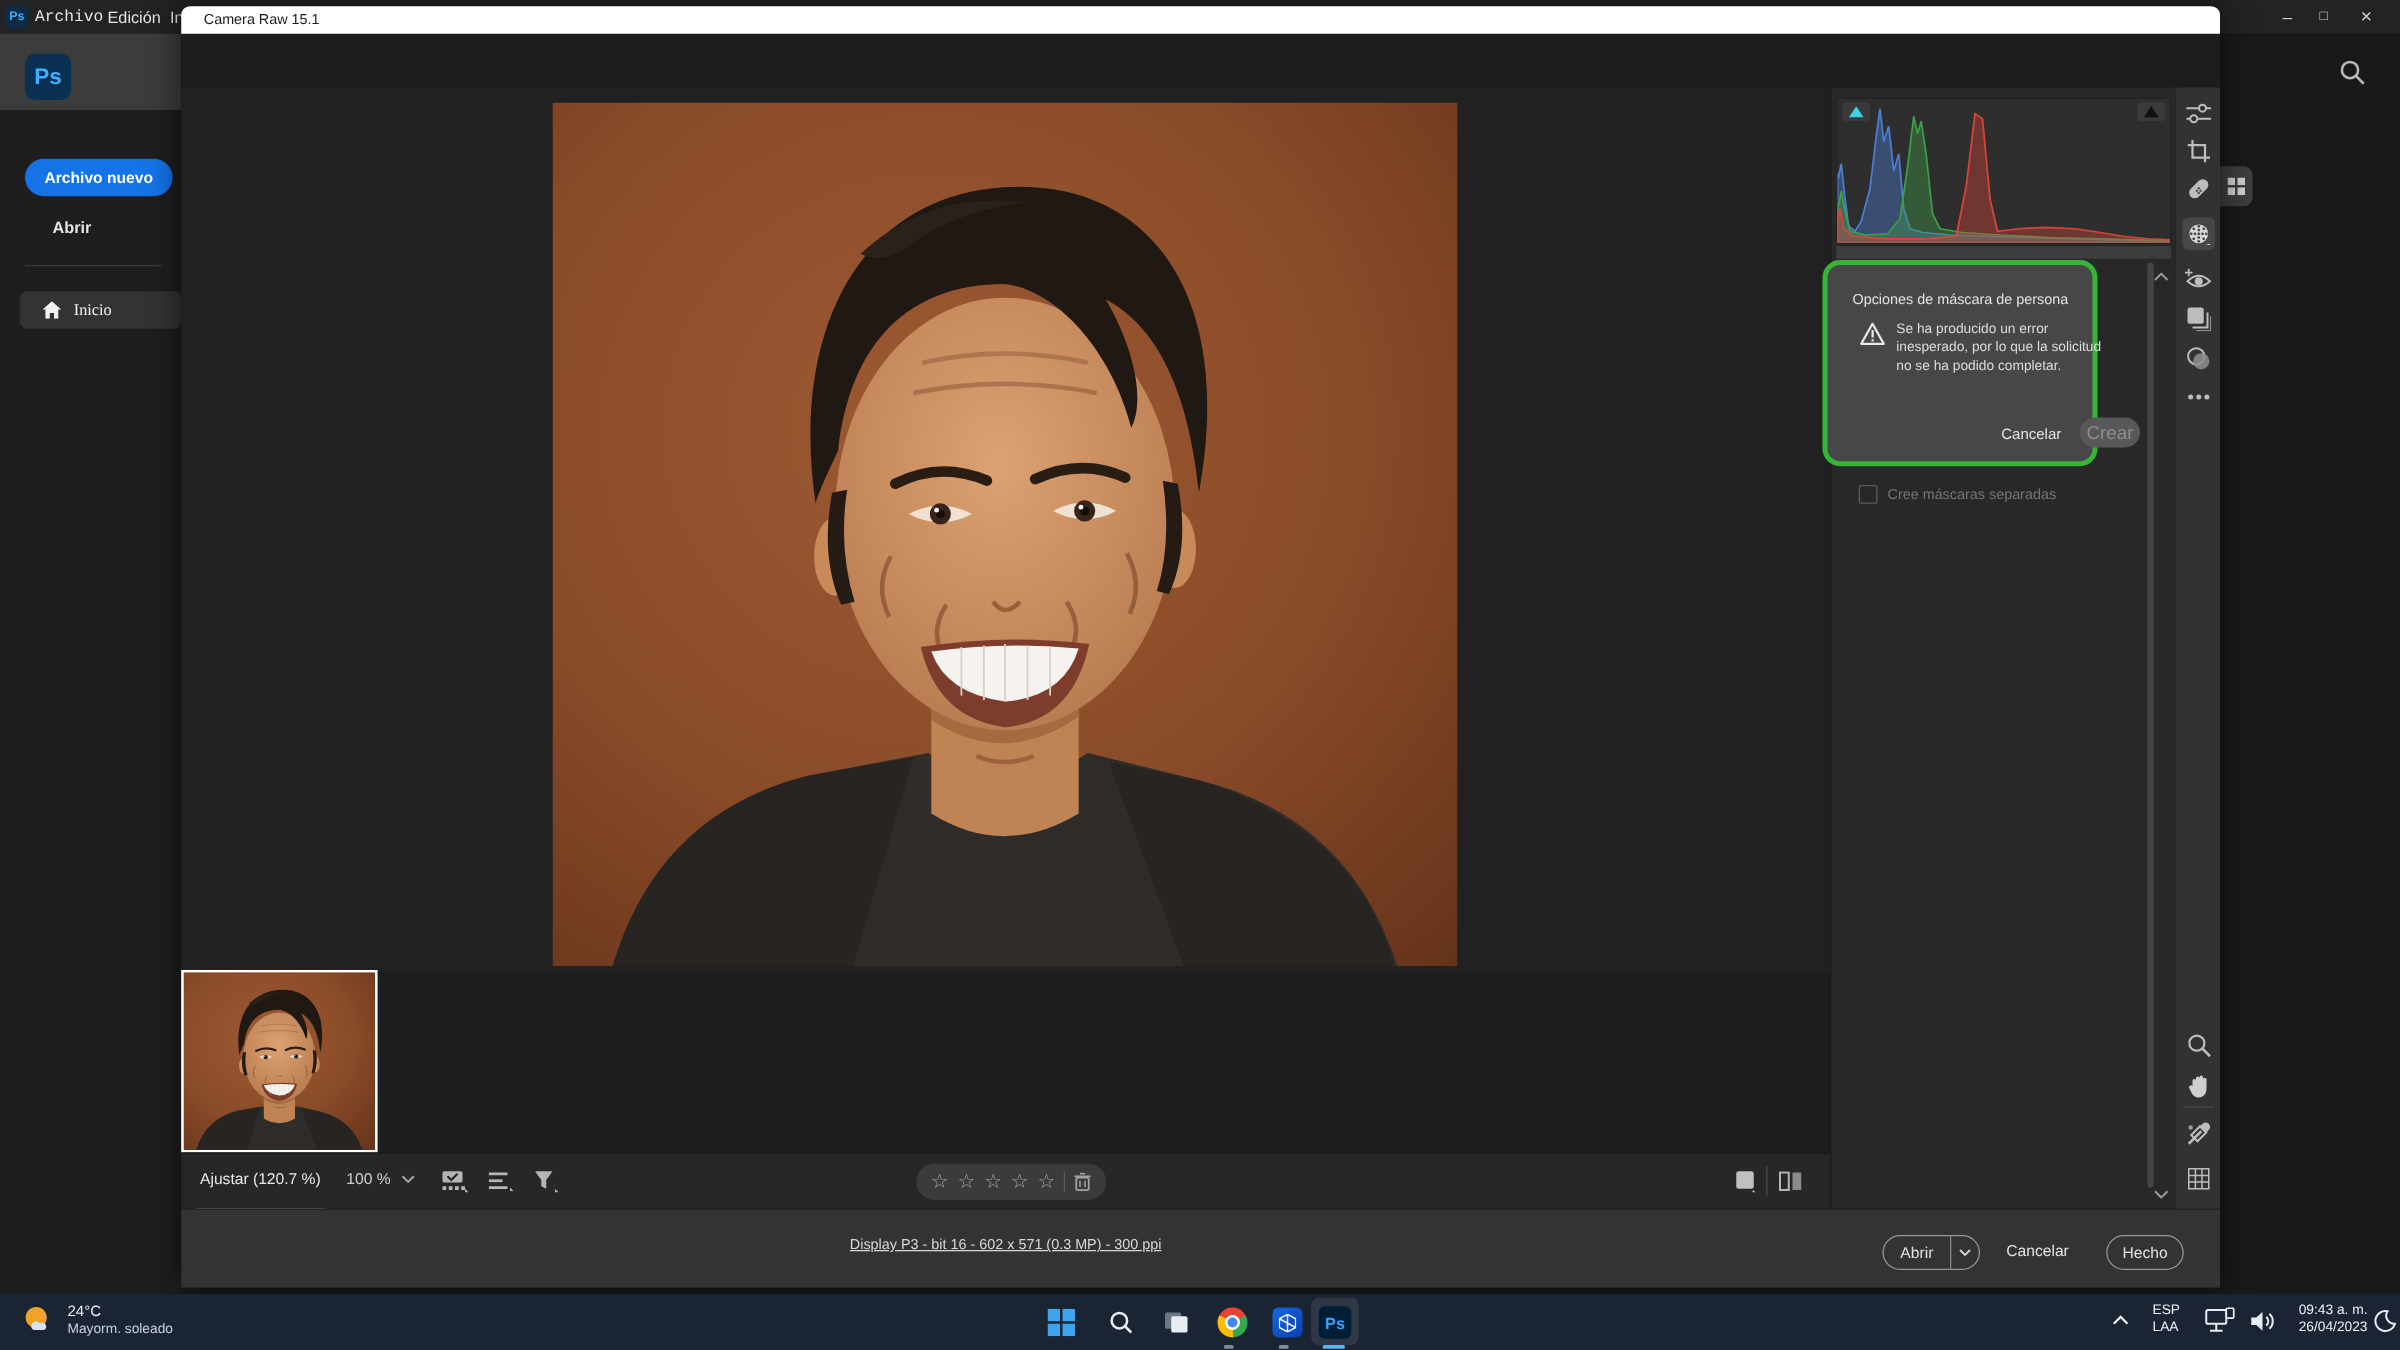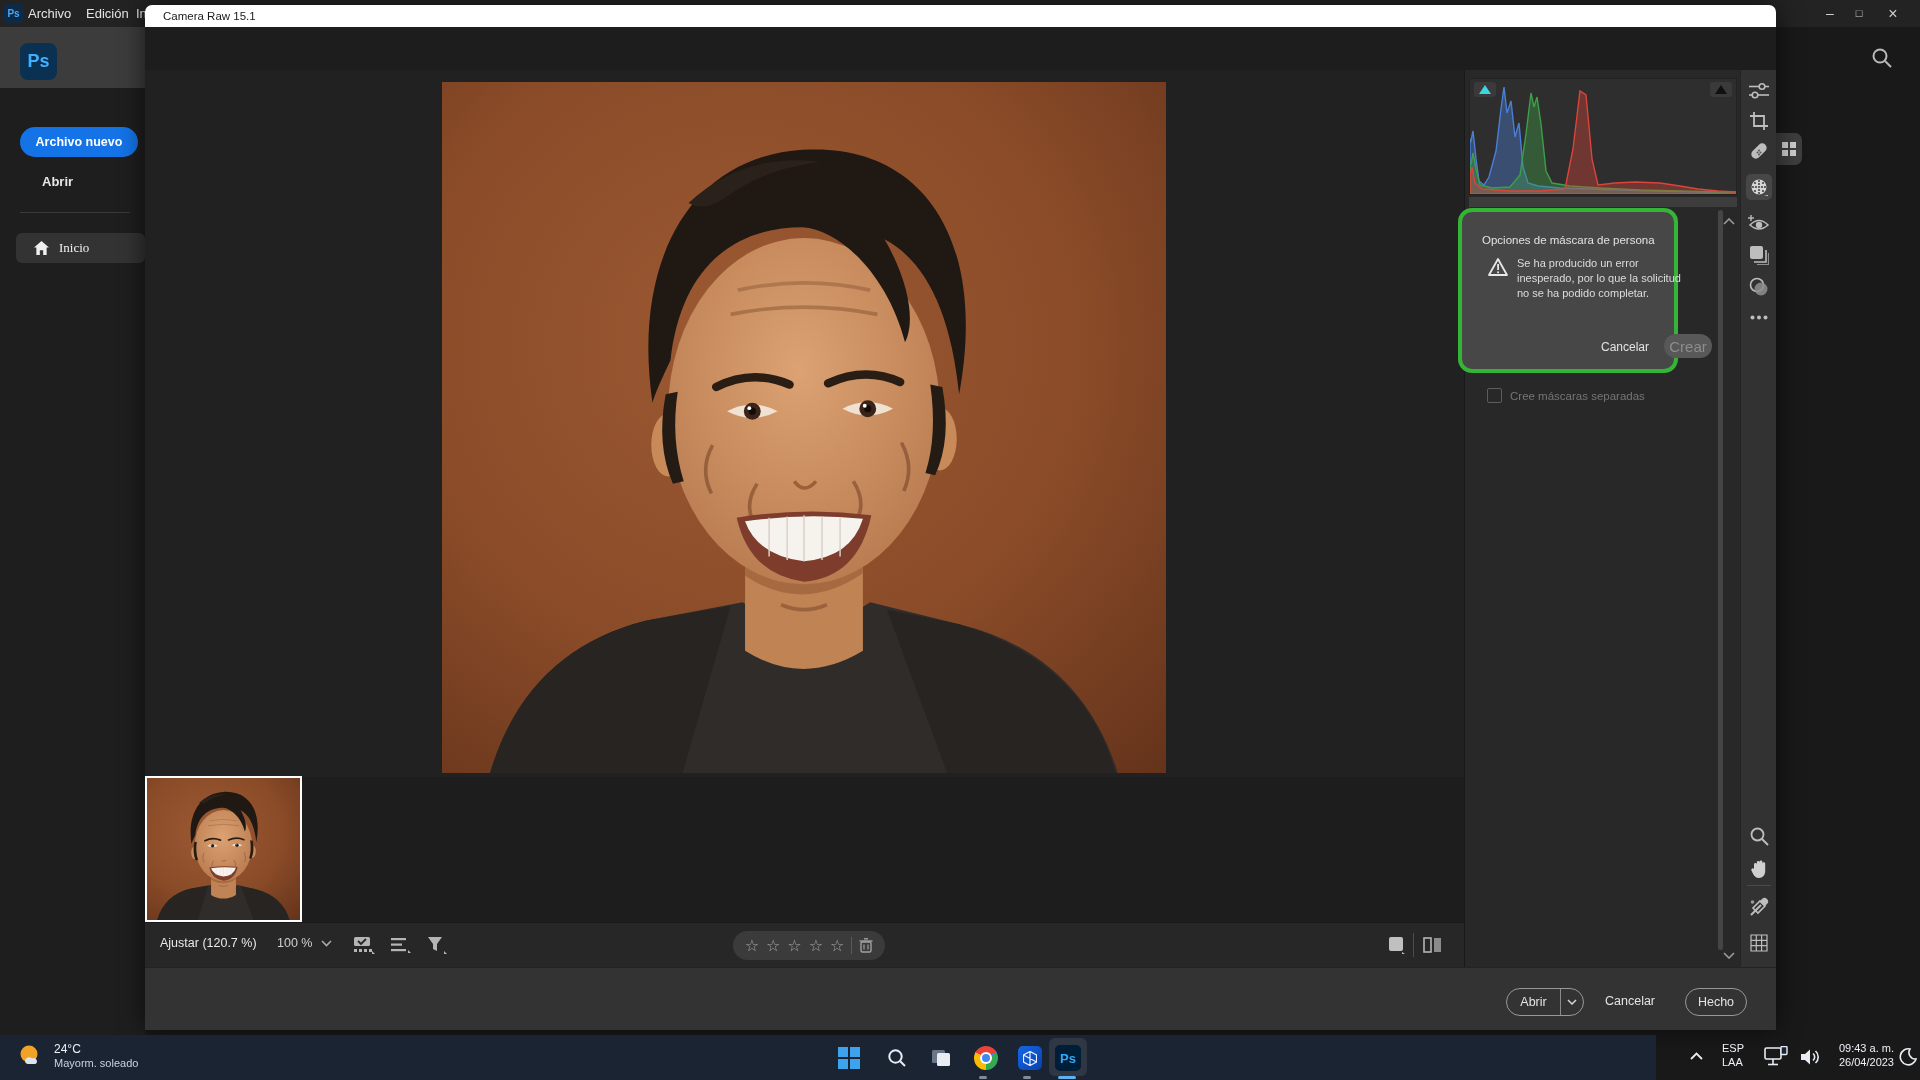--- a/index.html
+++ b/index.html
@@ -72,35 +72,35 @@
               color:#8d8d8d;font-size:15px;display:flex;align-items:center;justify-content:center;}
   .chk-row{left:1342px;top:318px;display:flex;align-items:center;gap:8px;z-index:2;}
   .chk-box{width:13px;height:13px;border:1px solid #5d5d5d;border-radius:2px;background:transparent;}
   .chk-lbl{color:#757575;font-size:11.5px;}
   
   .rtool{left:1595px;top:0;width:36px;height:897px;background:#323232;border-left:1px solid #242424;box-sizing:border-box;}
   .rticon{left:5px;width:26px;height:26px;display:flex;align-items:center;justify-content:center;color:#bdbdbd;}
   .rticon.active{background:#474747;border-radius:5px;}
   .rt-div{left:6px;width:24px;height:1px;background:#4a4a4a;}
   
-  .taskbar{left:0;top:1035px;width:1656px;height:45px;background:#1b2433;color:#eef1f6;}
+  .taskbar{left:0;top:1035px;width:1920px;height:45px;background:#1b2433;color:#eef1f6;}
   .tb-ic{top:8px;width:30px;height:30px;display:flex;align-items:center;justify-content:center;}
   .runbar{top:41px;height:3px;border-radius:2px;background:#7f8a9b;}
   .ps-active{left:1049px;top:3px;width:38px;height:38px;border-radius:6px;background:rgba(255,255,255,.09);}
   .tray-txt{font-size:11px;line-height:1.25;color:#eef1f6;}
   svg{display:block;}
 </style>
 </head>
 <body>
 
 <div id="root">
 
   <div class="abs menubar">
     <div class="abs ps-mini">Ps</div>
-    <div class="abs menu-item" style="left:22px;">Archivo</div>
+    <div class="abs menu-item" style="left:22px;font-family:Liberation Mono, monospace;">Archivo</div>
     <div class="abs menu-item" style="left:80px;">Edición</div>
     <div class="abs menu-item" style="left:134px;padding:0 2px;">In</div>
     <div class="abs wctl" style="left:1814px;">–</div>
     <div class="abs wctl" style="left:1843px;font-size:11px;">□</div>
     <div class="abs wctl" style="left:1877px;font-size:16px;">×</div>
   </div>
 
   <div class="abs home-left">
     <div class="abs home-band"></div>
     <div class="abs ps-logo">Ps</div>
@@ -413,20 +413,21 @@
             </svg>
         </div>
         <div class="abs rticon" style="top:860px;">
           <svg width="18" height="18" viewBox="0 0 18 18">
               <path d="M1 1 h16 v16 h-16 Z M1 6.3 h16 M1 11.6 h16 M6.3 1 v16 M11.6 1 v16" fill="none" stroke="#bdbdbd" stroke-width="1.2"></path>
             </svg>
         </div>
       </div>
 
       <div class="abs bottombar">
+        <div class="abs info-link">Display P3 - bit 16 - 602 x 571 (0.3 MP) - 300 ppi</div>
         <div class="abs pillbtn" style="left:1361px;top:20px;width:78px;height:28px;">
           <span style="flex:1;text-align:center;">Abrir</span>
           <span style="width:1px;height:26px;background:#8a8a8a;"></span>
           <span style="width:22px;display:flex;justify-content:center;">
             <svg width="10" height="6" viewBox="0 0 10 6">
                 <path d="M1 1 L5 5 L9 1" stroke="#d5d5d5" stroke-width="1.5" fill="none"></path>
               </svg>
           </span>
         </div>
         <div class="abs" style="left:1460px;top:26px;color:#e3e3e3;font-size:12.5px;">Cancelar</div>

